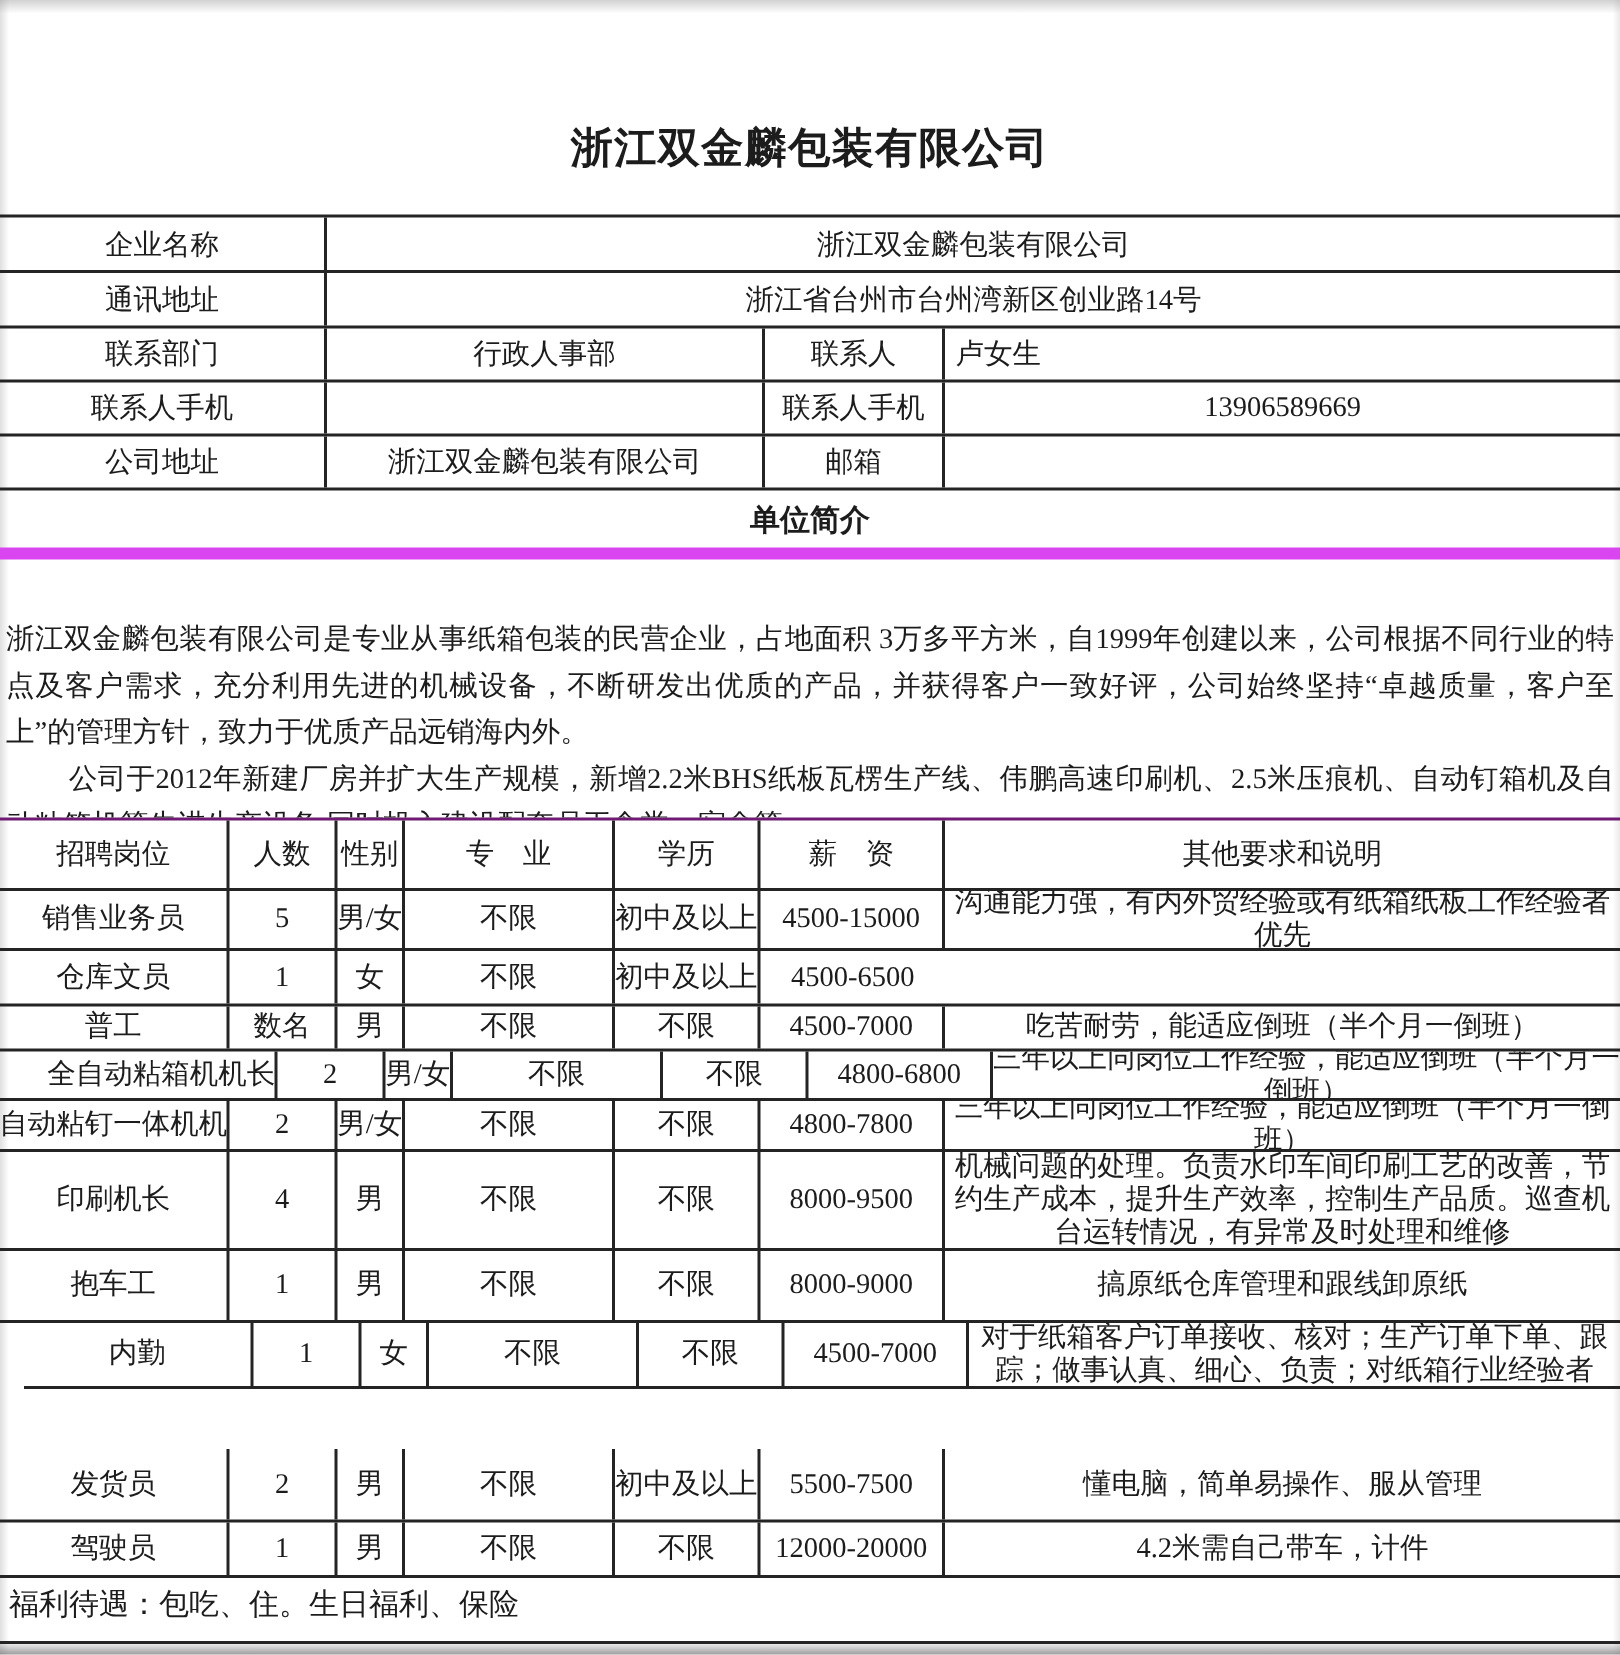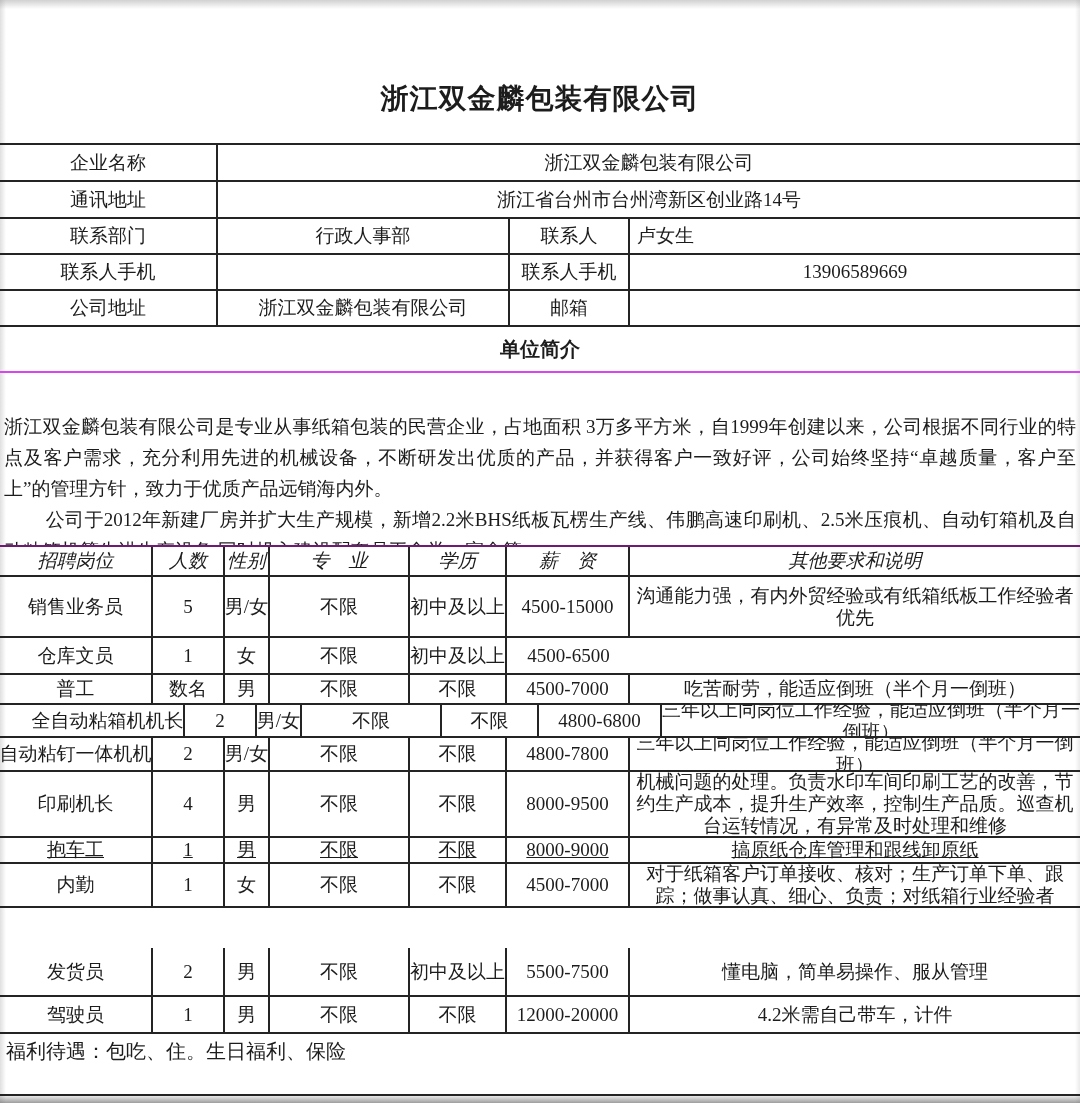--- a/index.html
+++ b/index.html
@@ -42,48 +42,48 @@
     display:flex;align-items:center;justify-content:center;
     border-right:2px solid #242424;box-sizing:border-box;
     overflow:hidden;white-space:nowrap;
   }
   .cell:last-child{border-right:none;}
   .cell.left{justify-content:flex-start;padding-left:7px;}
 
   
   .section-header{
     display:flex;align-items:center;justify-content:center;
-    border-bottom:2px solid #d946ef;box-sizing:border-box;
+    border-bottom:8px solid #d946ef;box-sizing:border-box;
   }
   .intro-header{height:46px;font-weight:bold;font-size:20px;}
   .demand-header{height:37px;}
   .intro-cell{
     height:174px;border-bottom:2px solid #701a75;box-sizing:border-box;
     padding:38px 4px 0 4px;overflow:hidden;
   }
   .intro-cell p{margin:0;line-height:31px;font-size:19px;text-align:justify;}
   .intro-cell p + p{text-indent:2.2em;}
 
   
   .job-row{
     display:grid;
     grid-template-columns:153px 72px 45px 140px 97px 123px 1fr;
     border-bottom:2px solid #242424;box-sizing:border-box;
   }
   .job-row .cell{white-space:normal;line-height:22px;text-align:center;}
   .job-row .cell.nowrap{white-space:nowrap;}
-  .job-header{height:30px;font-style:italic;}
-  .job-rows .job-row:nth-of-type(1){height:61px;}
+  .job-header{height:47px;}
+  .job-rows .job-row:nth-of-type(1){height:40px;}
   .job-rows .job-row:nth-of-type(2){height:37px;}
   .job-rows .job-row:nth-of-type(3){height:30px;}
   .job-rows .job-row:nth-of-type(4){height:33px;padding-left:32px;}
   .job-rows .job-row:nth-of-type(5){height:34px;}
   .job-rows .job-row:nth-of-type(6){height:66px;}
-  .job-rows .job-row:nth-of-type(7){height:26px;text-decoration:underline;}
-  .job-rows .job-row:nth-of-type(8){height:44px;}
+  .job-rows .job-row:nth-of-type(7){height:48px;}
+  .job-rows .job-row:nth-of-type(8){height:44px;margin-left:16px;}
   .job-rows .job-row:nth-of-type(9){height:49px;margin-top:40px;}
   .job-rows .job-row:nth-of-type(10){height:37px;}
   .job-rows .job-row:last-child{border-bottom:2px solid #242424;}
 
   .benefits-row{
     height:34px;display:flex;align-items:center;
     padding-left:6px;font-size:20px;box-sizing:border-box;
   }
 </style>
 </head>

